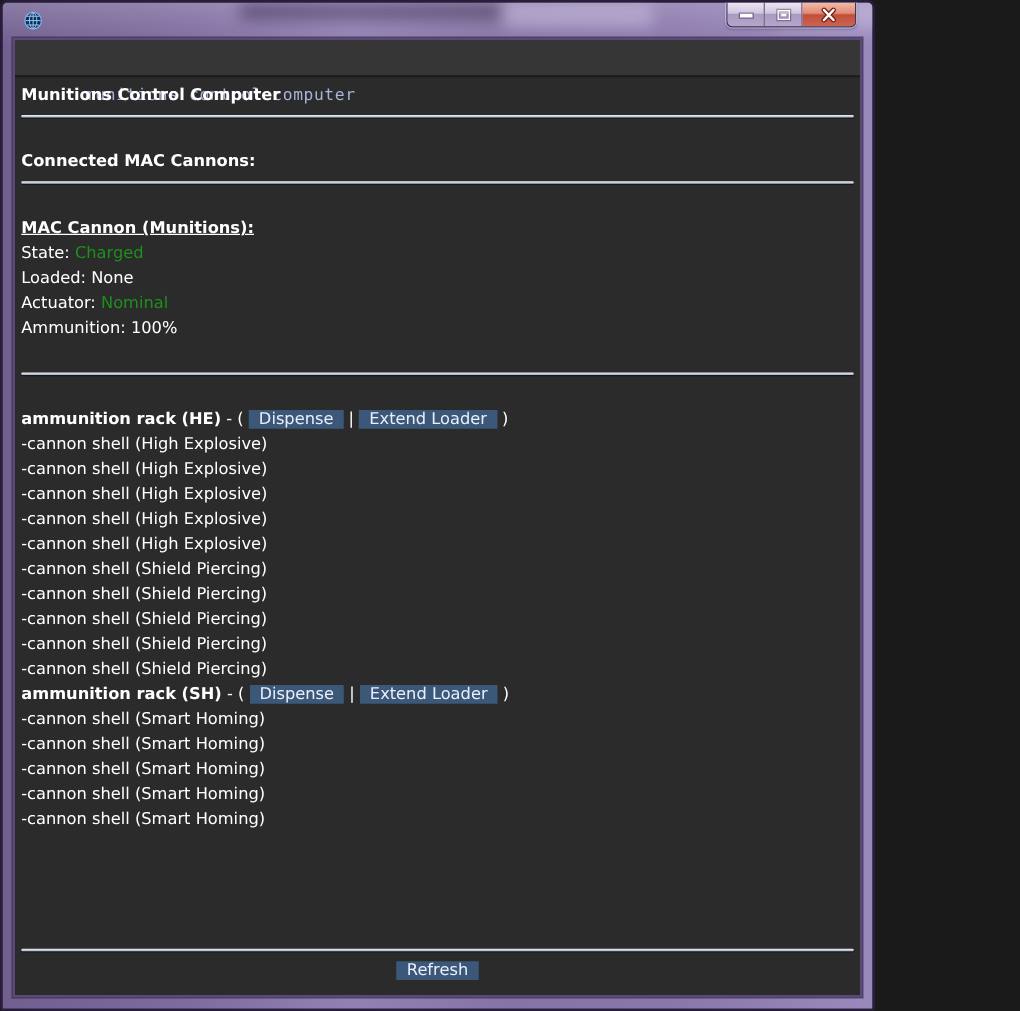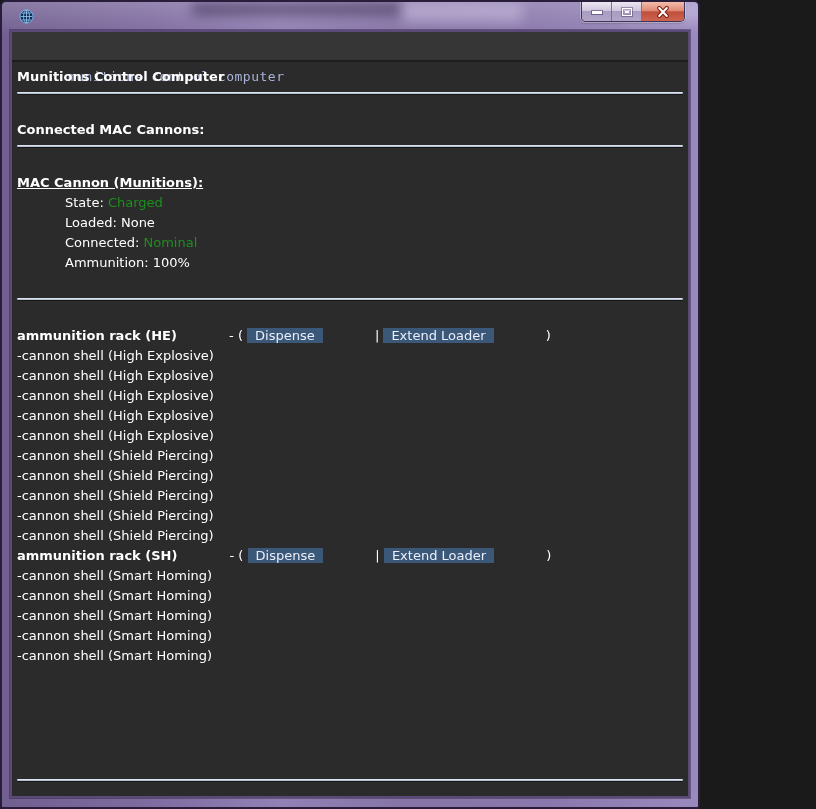--- a/index.html
+++ b/index.html
@@ -86,21 +86,21 @@
   }
   .h { font-weight: bold; }
   .u { text-decoration: underline; }
   .gap { height: 20px; flex: none; }
   .hr {
     height: 2px; margin: 5px 0 6px 0; flex: none;
     background: linear-gradient(180deg, #eef2f8, #9fb0c6);
     border-radius: 1px;
     box-shadow: 0 1px 0 rgba(0,0,0,.45);
   }
-  .row .lbl, .pre { white-space: pre; margin-left: 48px; }
+  .row .lbl, .pre { white-space: pre; }
   .good { color: var(--good, #1d8f1d); }
 
   .btn {
     background: var(--linkbg, #3b5878);
     color: #e9eefb; text-decoration: none; cursor: pointer;
     padding: 0 8px;
   }
 
   .spacer { flex: 1; }
   .refresh-row { text-align: center; flex: none; }
@@ -161,21 +161,21 @@
       <div class="gap"></div>
 
       <div class="h u">MAC Cannon (Munitions):</div>
       <div class="row">
         <span class="lbl">State: </span><span class="val good">Charged</span>
       </div>
       <div class="row">
         <span class="lbl">Loaded: </span><span class="val">None</span>
       </div>
       <div class="row">
-        <span class="lbl">Connected: </span><span class="val good">Nominal</span>
+        <span class="lbl">Actuator: </span><span class="val good">Nominal</span>
       </div>
       <div class="row">
         <span class="lbl">Ammunition: </span><span class="val">100%</span>
       </div>
       <div class="gap"></div>
 
       <div class="hr"></div>
       <div class="gap"></div>
 
       <div class="rack-line">
@@ -197,16 +197,19 @@
         <b>ammunition rack (SH)</b><span class="pre"> - ( </span><a class="btn">Dispense</a><span class="pre"> | </span><a class="btn">Extend Loader</a><span class="pre"> )</span>
       </div>
       <div class="shell">-cannon shell (Smart Homing)</div>
       <div class="shell">-cannon shell (Smart Homing)</div>
       <div class="shell">-cannon shell (Smart Homing)</div>
       <div class="shell">-cannon shell (Smart Homing)</div>
       <div class="shell">-cannon shell (Smart Homing)</div>
 
       <div class="spacer"></div>
       <div class="hr"></div>
+      <div class="refresh-row">
+        <a class="btn">Refresh</a>
+      </div>
 
     </div>
   </div>
 </div>
 
 </body></html>

